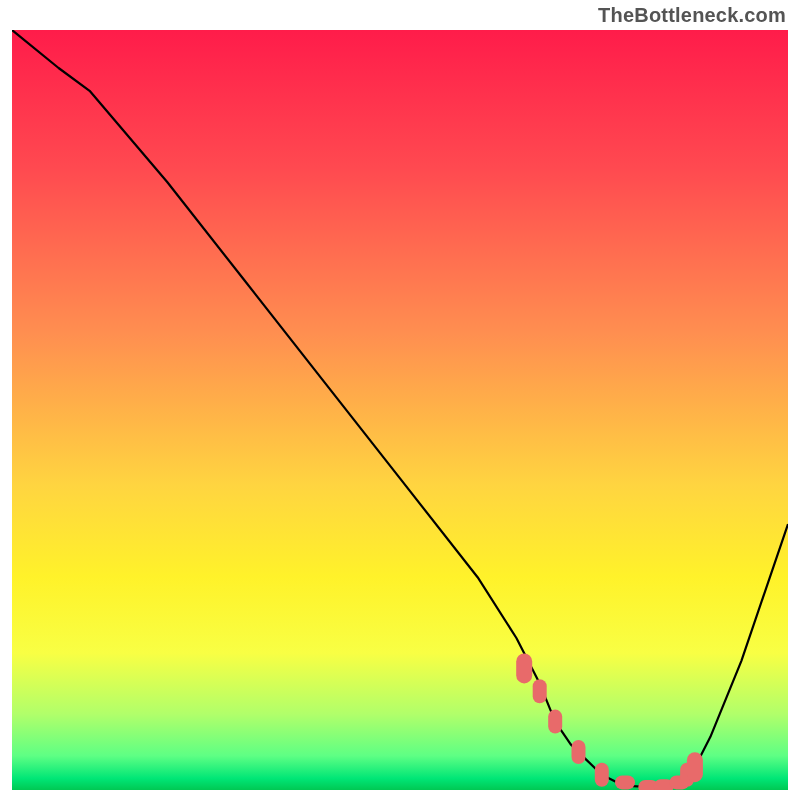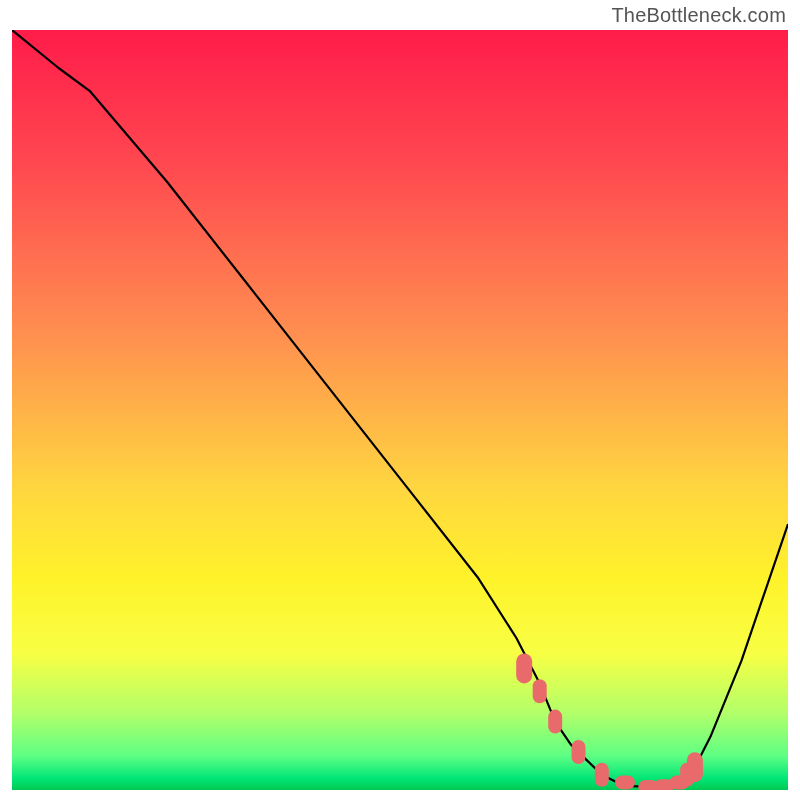--- a/index.html
+++ b/index.html
@@ -14,21 +14,21 @@
   .container {
     position: relative;
     width: 800px;
     height: 800px;
   }
   .watermark {
     position: absolute;
     top: 4px;
     right: 14px;
     font-size: 20px;
-    font-weight: 400;
+    font-weight: 700;
     color: #545454;
     letter-spacing: 0.2px;
     text-align: right;
   }
   .plot {
     position: absolute;
     left: 12px;
     top: 30px;
     width: 776px;
     height: 760px;

